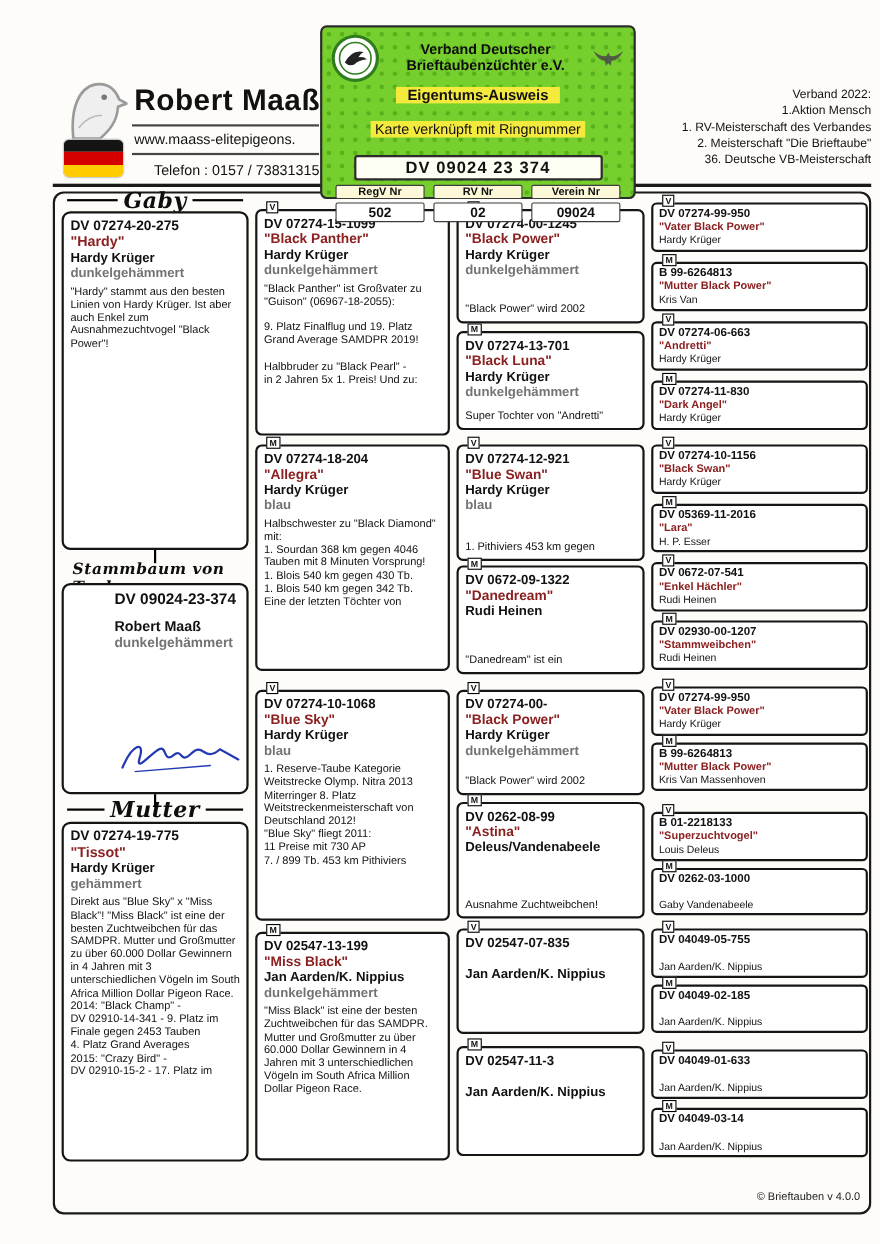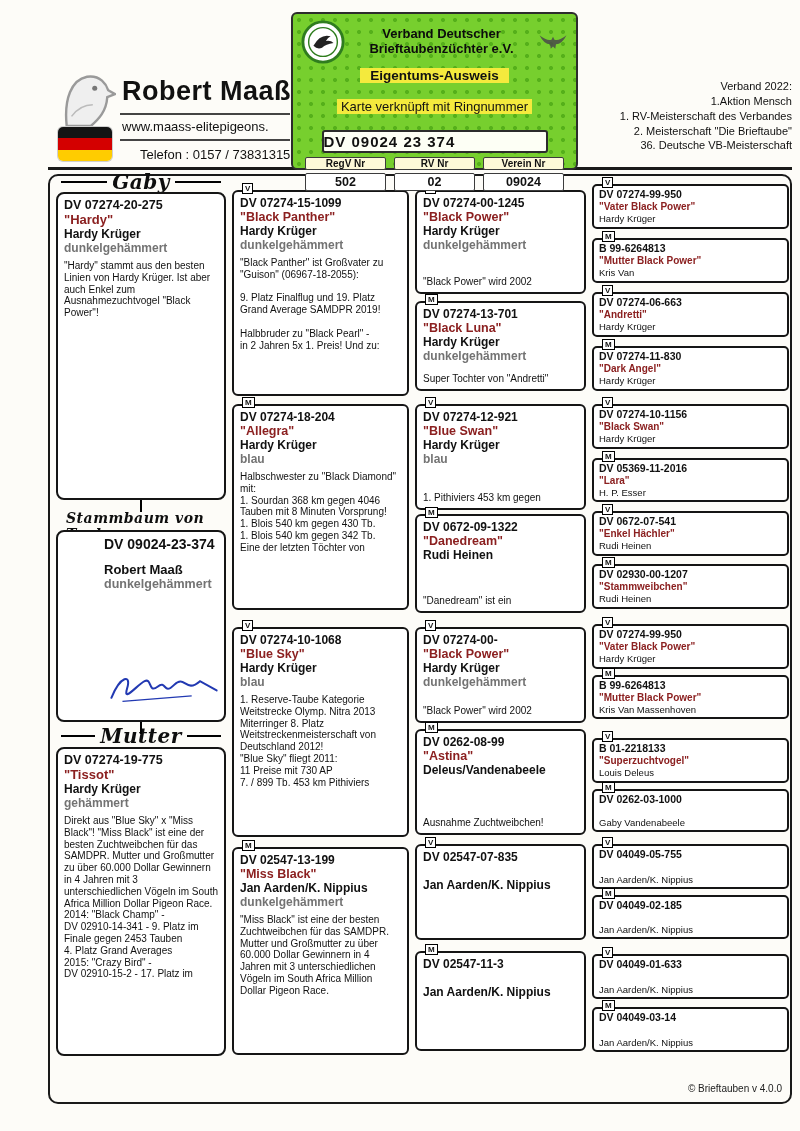--- a/index.html
+++ b/index.html
@@ -17,33 +17,33 @@
   #phone   { position:absolute; left:122px; top:147px; font-size:13px;margin-left:18px; }
   #flag { position:absolute; left:58px; top:127px; width:54px; height:34px; display:flex; flex-direction:column; border-radius:5px; overflow:hidden; box-shadow:0 0 0 1px #cfcfcf; }
   #flag i { flex:1; }
   #flag i:nth-child(1){ background:#141414; }
   #flag i:nth-child(2){ background:#d40000; }
   #flag i:nth-child(3){ background:#ffcc00; }
   #season { position:absolute; left:578px; top:79px; width:214px; text-align:right; font-size:11px; line-height:1.35; }
   #divider { position:absolute; left:48px; top:167px; width:744px; height:3px; background:#1a1a1a; }
 
   
-  #badge { position:absolute; left:291px; top:12px; width:287px; height:158px; z-index:5;
+  #badge { position:absolute; left:291px; top:23px; width:287px; height:158px; z-index:5;
     background-color:#77cf2e;
     background-image:radial-gradient(#55b01a 1.8px, transparent 2.3px);
     background-size:12px 12px;
     border:2px solid #2c2c2c; border-radius:6px; padding:3px 8px 4px; }
   .badge-top { display:flex; align-items:center; gap:6px; height:50px; }
   .vdb-logo { width:44px; height:44px; flex:0 0 auto; }
   .badge-org { flex:1; text-align:center; font-weight:bold; font-size:13px; line-height:1.15; color:#0c0c0c; }
   .eagle { width:30px; height:22px; flex:0 0 auto; opacity:.85; }
   .badge-title { width:fit-content; margin:1px auto 0; background:#f4ea3d; font-weight:bold; font-size:13.5px; padding:0 10px; }
   .badge-sub { width:fit-content; margin:16px auto; background:#f4ea3d; font-size:13px; padding:0 4px; }
   .badge-ring { width:226px; margin:2px auto 4px; background:#fdfff5; border:2px solid #2c2c2c; border-radius:3px;
-    font-weight:bold; font-size:15px; letter-spacing:1px; padding:1px 0; }
+    text-align:center; font-weight:bold; font-size:15px; letter-spacing:1px; padding:1px 12px; }
   .badge-table { display:grid; grid-template-columns:1fr 1fr 1fr; gap:3px 8px; padding:0 4px; }
   .bt-label { background:#fdf9d8; border:1px solid #3c3c3c; border-radius:2px; text-align:center; font-size:10px; font-weight:bold; padding:0; }
   .bt-value { background:#fff; border:1px solid #3c3c3c; border-radius:2px; text-align:center; font-size:12.5px; font-weight:bold; padding:1px 0; }
 
   
   #pedigree-border { position:absolute; left:48px; top:174px; width:744px; height:930px; border:2px solid #1a1a1a; border-radius:10px; }
   .pbox { position:absolute; background:#fff; border:2px solid #151515; border-radius:6px; padding:4px 6px; display:flex; flex-direction:column; }
   .g1 { border-radius:8px; }
   .sexmark { position:absolute; top:-9px; left:8px; background:#fff; border:1px solid #000; font-size:8px; font-weight:bold; line-height:9px; padding:0 2px; }
   .ring { font-weight:bold; font-size:12px; }

